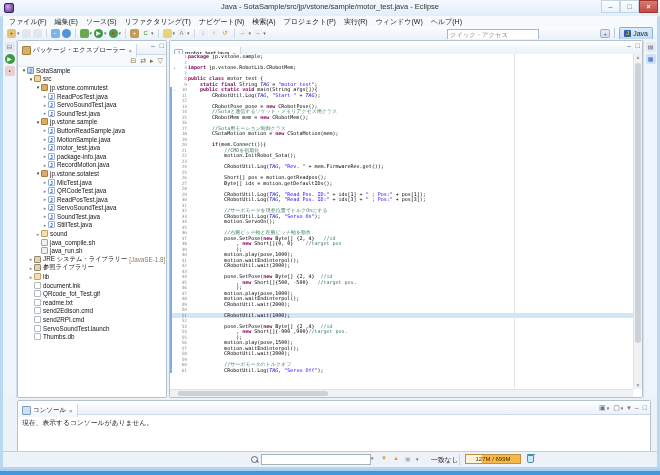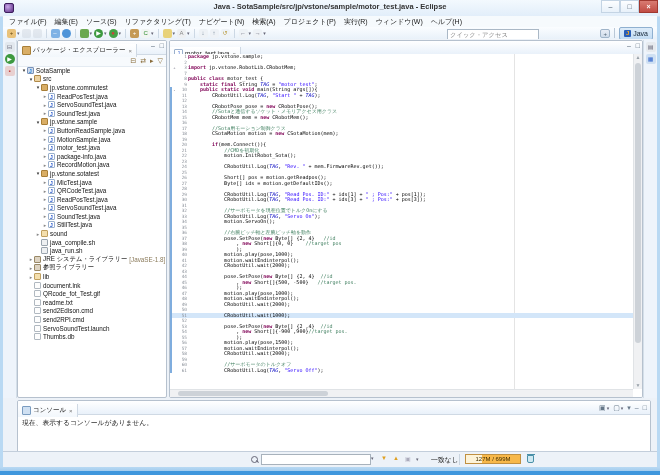--- a/index.html
+++ b/index.html
@@ -4,21 +4,21 @@
 <style>
   html,body{margin:0;padding:0;}
   body{width:660px;height:475px;overflow:hidden;font-family:"Liberation Sans","DejaVu Sans",sans-serif;
        -webkit-font-smoothing:antialiased;}
   .frame{position:absolute;inset:0;background:#b9d9f3;}
   
   .titlebar{position:absolute;left:0;top:0;right:0;height:16px;
     background:linear-gradient(#f3f9fe,#e2eefa);border-bottom:1px solid #cfe0ef;}
   .app-icon{position:absolute;left:4px;top:3px;width:10px;height:10px;border-radius:2px;
     background:radial-gradient(circle at 35% 35%,#c9a7e8,#5b2d84);border:1px solid #3c1d5c;box-sizing:border-box;}
-  .title-text{position:absolute;left:0;right:0;top:2px;text-align:center;font-size:7.5px;color:#333;font-weight:bold;}
+  .title-text{position:absolute;left:0;right:0;top:2px;text-align:center;font-size:7.5px;color:#333;}
   .winbtns{position:absolute;right:2px;top:0;display:flex;}
   .winbtn{width:19px;height:13px;border:1px solid #c4d4e4;background:linear-gradient(#fdfeff,#e8f1fa);
     font-size:7px;color:#456;text-align:center;line-height:12px;box-sizing:border-box;}
   .winbtn.close{background:linear-gradient(#d97b72,#c14c44);border-color:#a03830;color:#fff;font-weight:bold;}
   
   .menubar{position:absolute;left:3px;right:3px;top:16px;height:11px;background:#f6fafd;
     border-bottom:1px solid #e2ebf4;display:flex;align-items:center;padding-left:2px;}
   .menu-item{font-size:7px;color:#1a1a1a;padding:0 4px;line-height:10px;}
   
   .toolbar{position:absolute;left:3px;right:3px;top:27px;height:12px;

